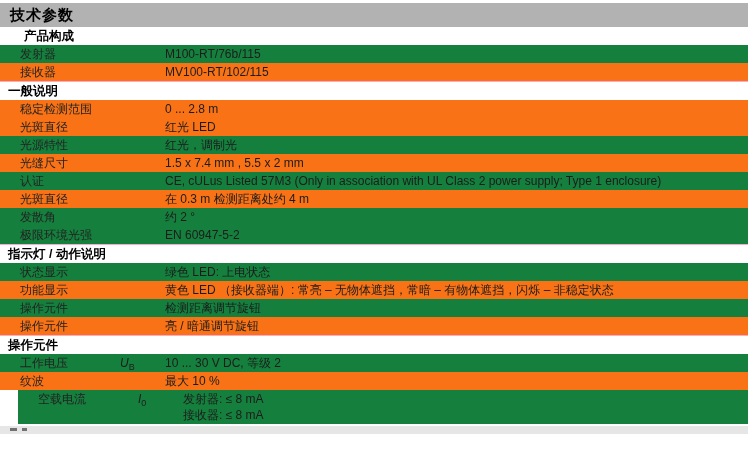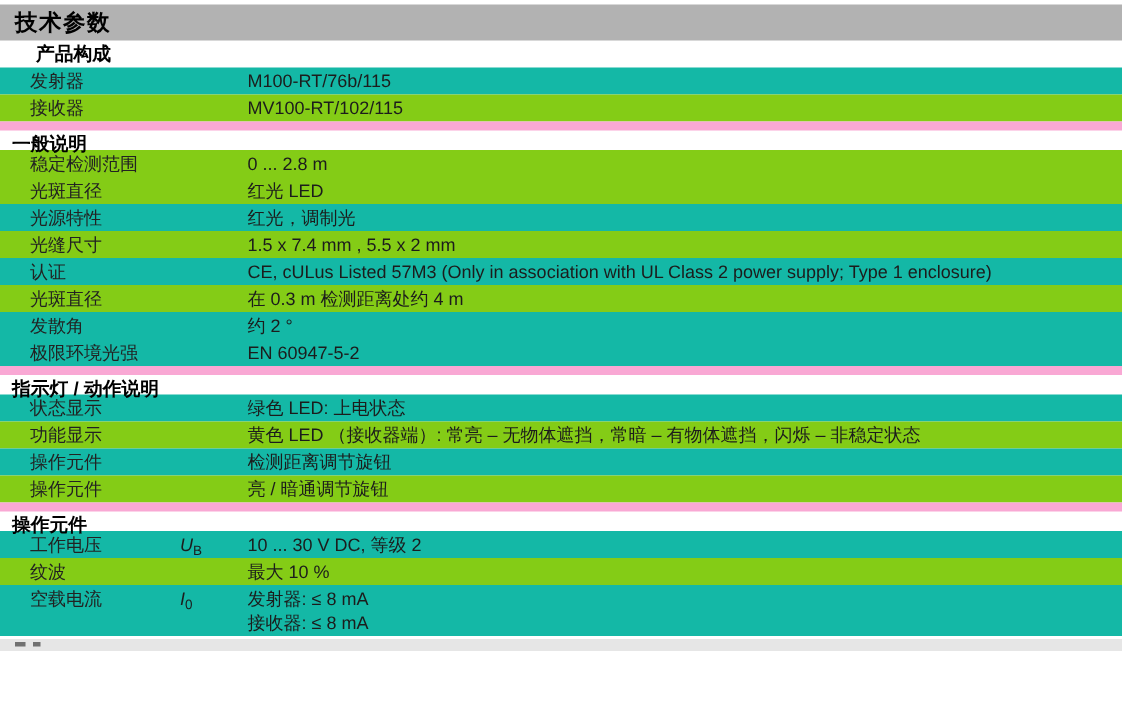--- a/index.html
+++ b/index.html
@@ -15,33 +15,33 @@
     display:flex; align-items:center;
     padding-left:10px;
     font-weight:bold; font-size:15px; color:#000;
     letter-spacing:1px;
   }
 
   .section-header {
     height:19px; line-height:18px;
     padding-left:8px;
     font-weight:bold; font-size:12.5px; color:#000;
-    border-top:6px solid #f9a8d4;
+    border-top:1px solid #f9a8d4;
   }
   .section-header.no-border { border-top:none; height:18px;margin-left:16px; }
 
-  .row { display:flex; height:18px; line-height:18px; background:#84cc16; }
-  .row.shaded { background:#14b8a6; }
+  .row { display:flex; height:18px; line-height:18px; background:#f97316; }
+  .row.shaded { background:#15803d; }
   .row .label { width:120px; padding-left:20px; color:#222; white-space:nowrap; overflow:hidden; }
   .row .symbol { width:45px; white-space:nowrap; }
   .row .symbol .sym-base { font-style:italic; font-size:12px; }
   .row .symbol .sym-sub { font-style:normal; font-size:9px; vertical-align:-3px; }
   .row .value { flex:1; white-space:nowrap; overflow:hidden; }
 
-  .row.multiline { height:34px; line-height:16px; padding-top:1px; }
+  .row.multiline { height:34px; line-height:16px; padding-top:1px;margin-left:18px; }
   .row.multiline .label, .row.multiline .symbol { line-height:16px; }
 
   .clipped-band {
     margin-top:2px; height:8px; background:#e6e6e6; position:relative; overflow:hidden;
   }
   .clipped-band .glyph-mark {
     position:absolute; top:2px; height:3px; width:7px; background:#4a4a4a; opacity:.75;
   }
   .clipped-band .glyph-mark.m1 { left:10px; }
   .clipped-band .glyph-mark.m2 { left:22px; width:5px; }

